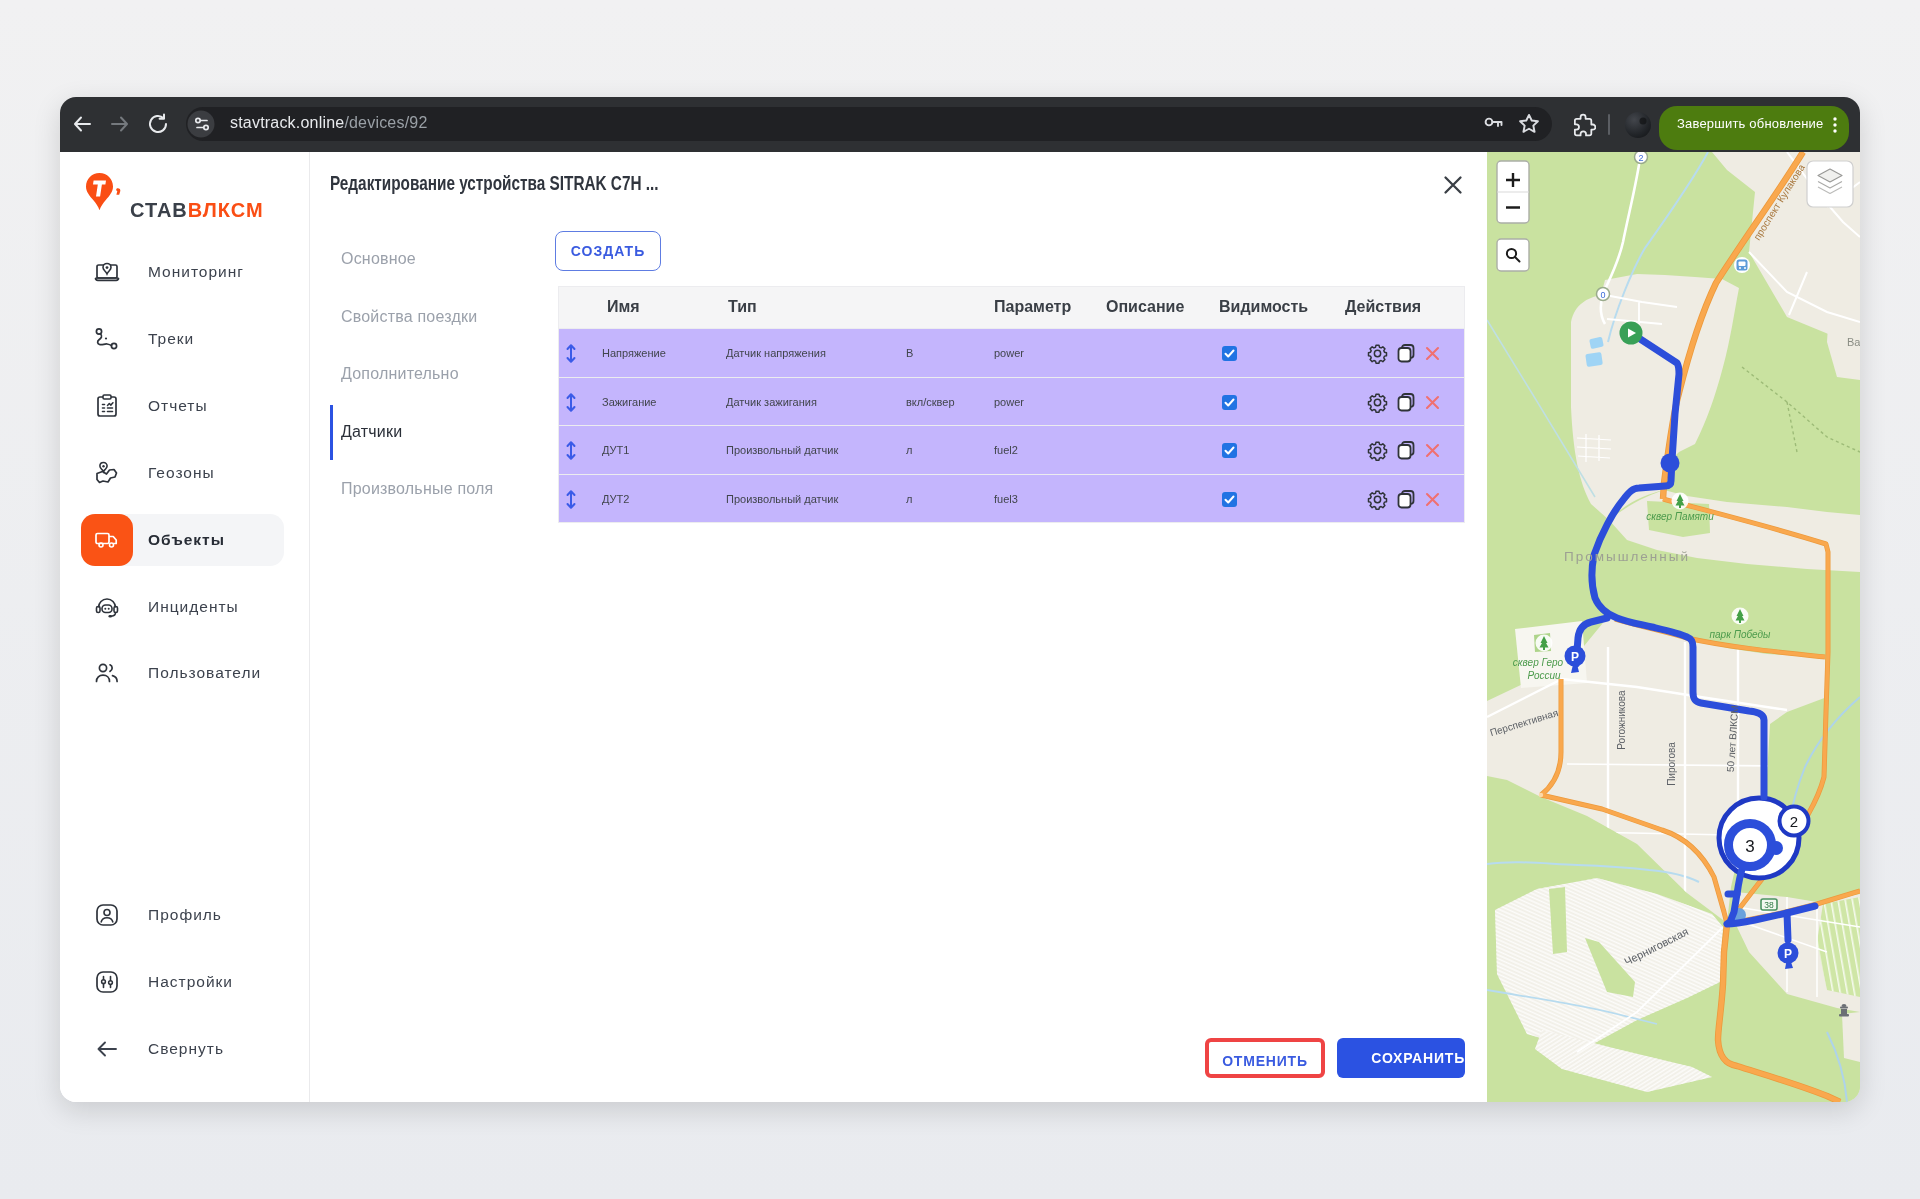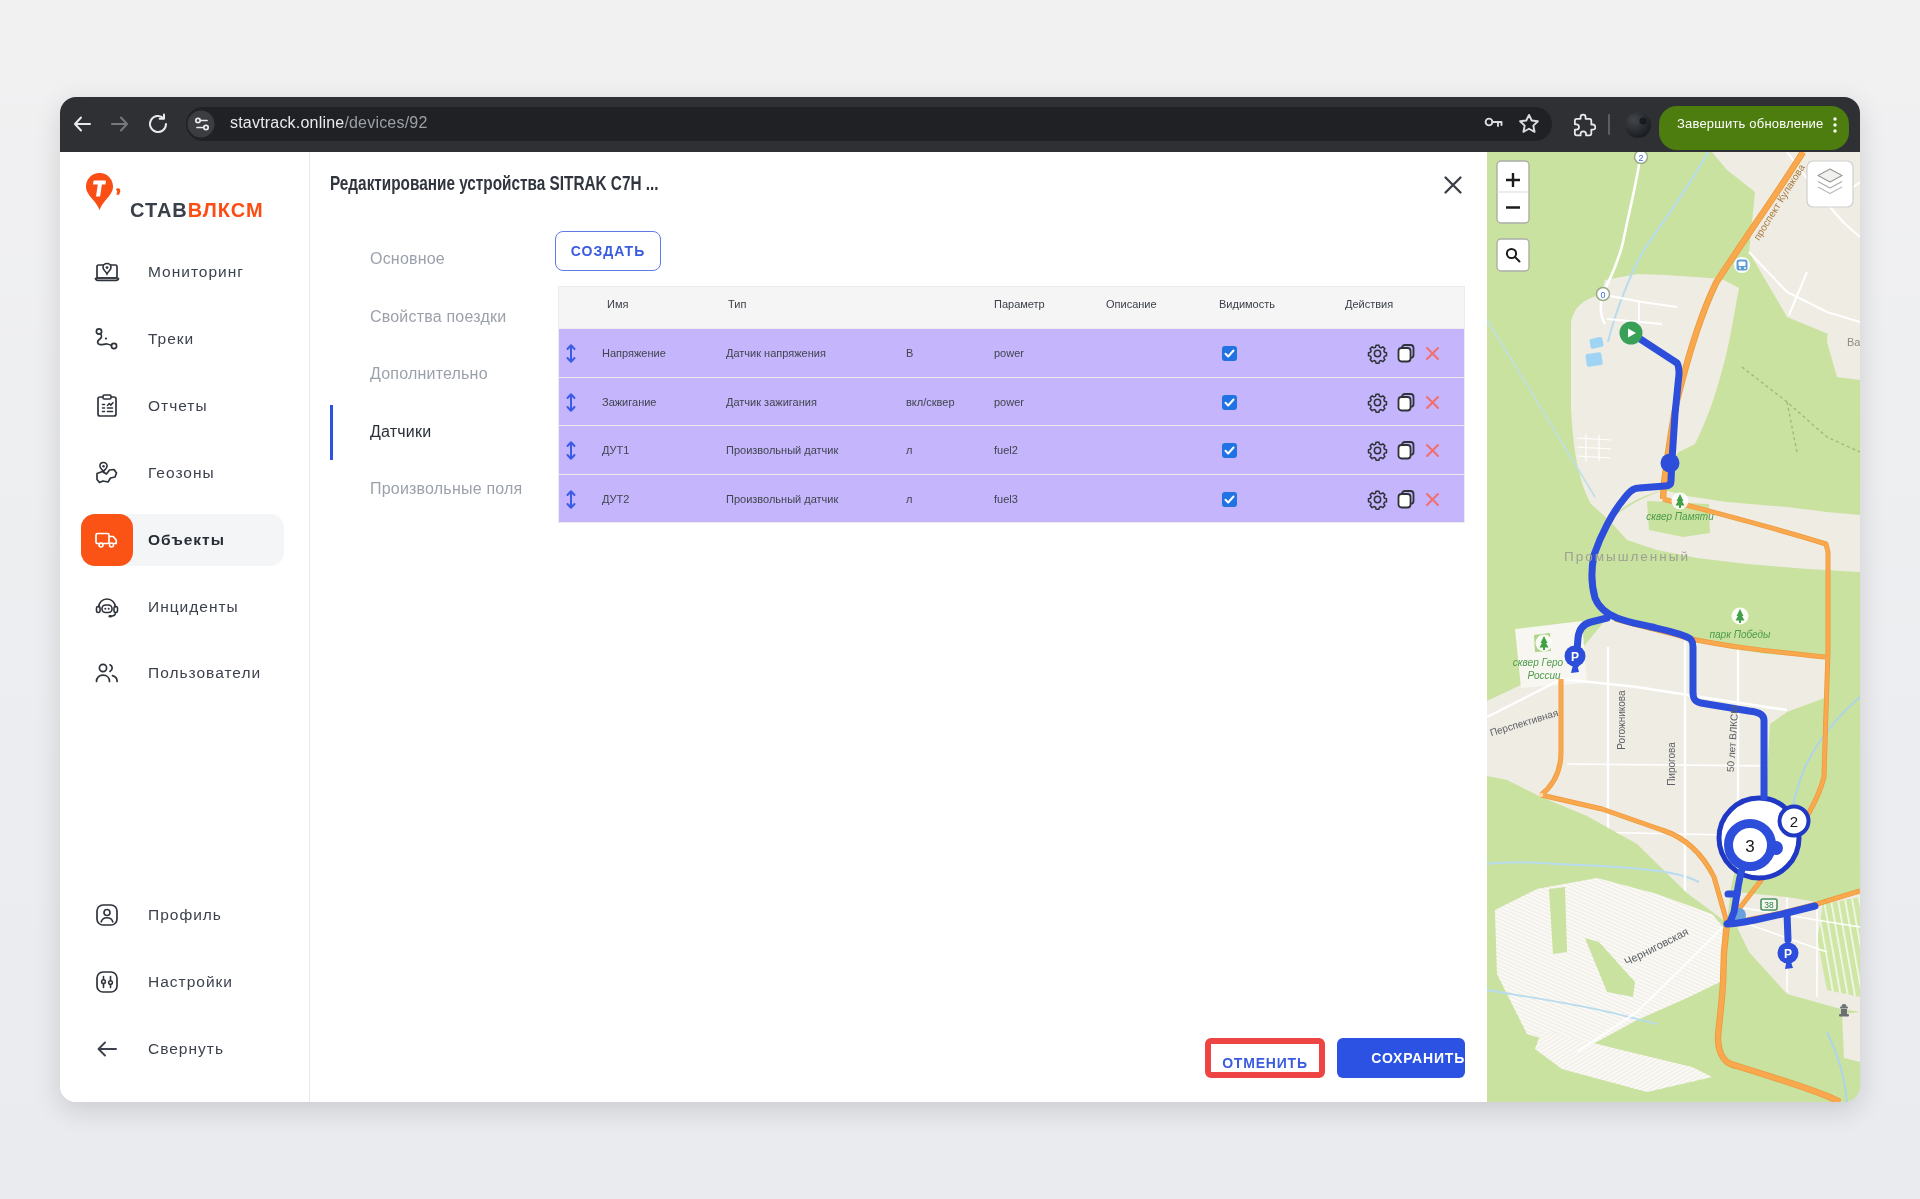--- a/index.html
+++ b/index.html
@@ -10,31 +10,31 @@
   .pill { position:absolute; left:126px; top:10px; width:1366px; height:34px; border-radius:17px; background:#202124; }
   .urlt { position:absolute; left:170px; top:17px; font-size:16px; color:#e8eaed; letter-spacing:.2px; }
   .urlt span { color:#9aa0a6; }
   .navic { position:absolute; top:14px; }
   .chip { position:absolute; left:1599px; top:9px; width:190px; height:44px; border-radius:18px; background:#4d7c0f; color:#fff; font-size:13px; line-height:36px; padding-left:18px; letter-spacing:.2px; }
   .side { position:absolute; left:0; top:55px; width:250px; height:950px; background:#fff; border-right:1px solid #eaeaec; }
   .mi { position:absolute; left:88px; font-size:15.5px; color:#3c424d; letter-spacing:1px; }
   .mico { position:absolute; left:34px; }
   .main { position:absolute; left:250px; top:55px; width:1177px; height:950px; background:#fff; }
   .title { position:absolute; left:20px; top:19px; font-size:21px; font-weight:bold; color:#30353e; transform:scaleX(.73); transform-origin:left top; white-space:nowrap; }
-  .tab { position:absolute; left:31px; font-size:16px; color:#9ba1ab; letter-spacing:.2px;margin-left:29px; }
+  .tab { position:absolute; left:31px; font-size:16px; color:#9ba1ab; letter-spacing:.2px; }
   .btn-create { position:absolute; left:245px; top:79px; width:106px; height:40px; border:1px solid #5e7ce2; border-radius:8px; color:#3a5be0; font-size:14px; font-weight:bold; letter-spacing:1px; text-align:center; line-height:38px; background:#fff; }
   .tbl { position:absolute; left:248px; top:134px; width:907px; border:1px solid #ececef; border-top:1px solid #ececef; }
-  .thead { height:41px; background:#f5f5f6; position:relative; font-size:11px; color:#3a3f46; }
+  .thead { height:41px; background:#f5f5f6; position:relative; font-size:16px; color:#3a3f46;font-weight:bold; }
   .thead div { position:absolute; top:11px; }
   .trow { height:48.5px; border-top:1px solid #ececef; background:#c4b5fd; font-size:11px; color:#41454c; position:relative; }
   .trow div { position:absolute; top:18px; }
   .c-name{left:43px;} .c-type{left:167px;} .c-unit{left:347px;} .c-par{left:435px;}
   .h-name{left:48px;} .h-type{left:169px;} .h-unit{left:346px;margin-top:33px;} .h-par{left:435px;} .h-desc{left:547px;} .h-vis{left:660px;} .h-act{left:786px;}
   .ricon { position:absolute; top:auto; }
-  .btn-cancel { position:absolute; left:895px; top:886px; width:120px; height:40px; border:6px solid #ef4444; border-radius:6px; color:#3a5be0; font-size:14px; font-weight:bold; letter-spacing:.8px; text-align:center; line-height:38px; background:#fff; }
+  .btn-cancel { position:absolute; left:895px; top:886px; width:120px; height:40px; border:4px solid #ef4444; border-radius:6px; color:#3a5be0; font-size:14px; font-weight:bold; letter-spacing:.8px; text-align:center; line-height:38px; background:#fff; }
   .btn-save { position:absolute; left:1027px; top:886px; width:128px; height:40px; border-radius:6px; color:#fff; background:#2b52e2; font-size:14px; font-weight:bold; letter-spacing:.8px; text-align:right; line-height:40px; }
   .map { position:absolute; left:1427px; top:55px; width:373px; height:950px; background:#c9e2a0; }
 </style>
 </head>
 <body>
 <div class="win">
   <div class="bar">
     <svg class="navic" style="left:10px" width="24" height="26" viewBox="0 0 24 26">
         <path d="M20 13H5.5 M11 6.5L5 13l6 6.5" stroke="#e8eaed" stroke-width="2" fill="none" stroke-linecap="round" stroke-linejoin="round"></path>
       </svg>

